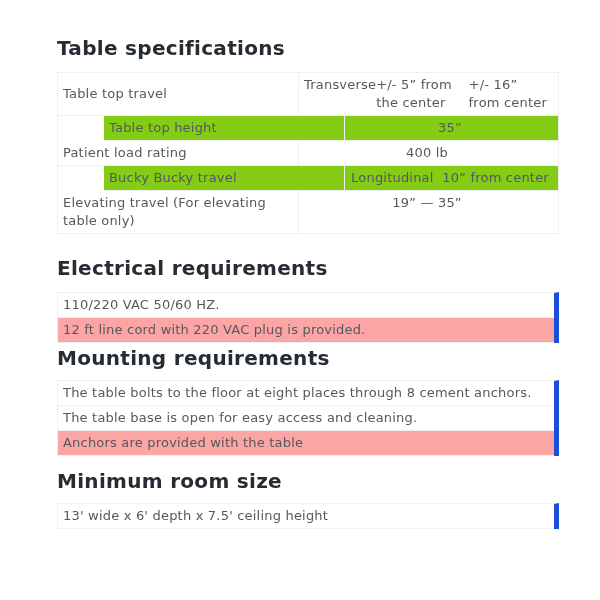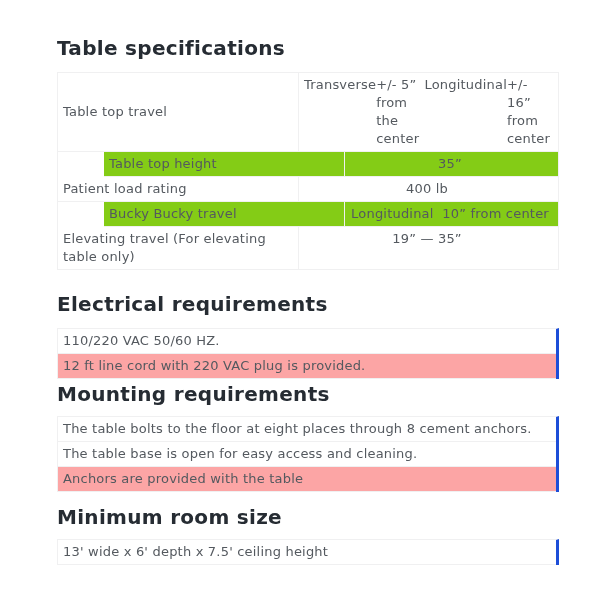--- a/index.html
+++ b/index.html
@@ -61,21 +61,21 @@
     flex-direction: row;
     justify-content: center;
   }
   .value-line {
     white-space: pre-wrap;
   }
   
   .list-table {
     border-top: 1px solid #f0f0f1;
     border-left: 1px solid #f0f0f1;
-    border-right: 3px solid #1d4ed8;
+    border-right: 5px solid #1d4ed8;
   }
   .list-row {
     padding: 3px 8px 3px 5px;
     border-bottom: 1px solid #f0f0f1;
     white-space: pre-wrap;
   }
   .list-row.striped {
     background: #fca5a5;
   }
   
@@ -92,21 +92,20 @@
 <div class="page">
 
   <h2 class="section-title">Table specifications</h2>
 
   <div class="spec-table">
     <div class="spec-row">
       <div class="spec-cell label">Table top travel</div>
       <div class="spec-cell value">
         <div class="value-line">Transverse</div>
         <div class="value-line">+/- 5” from the center</div>
-        <div class="value-line">Longitudinal</div>
         <div class="value-line">+/- 16” from center</div>
       </div>
     </div>
     <div class="spec-row striped">
       <div class="spec-cell label">Table top height</div>
       <div class="spec-cell value">
         <div class="value-line">35”</div>
       </div>
     </div>
     <div class="spec-row">

